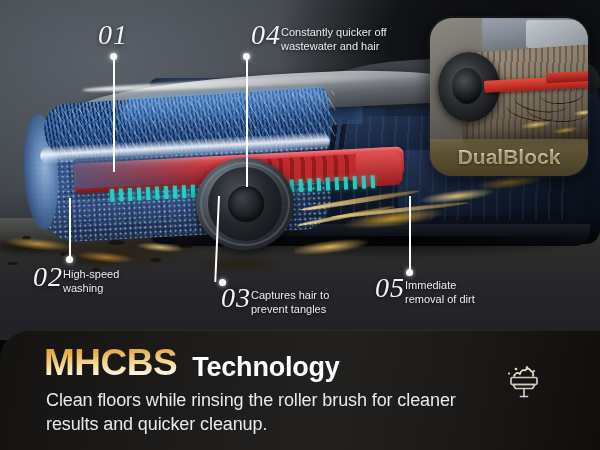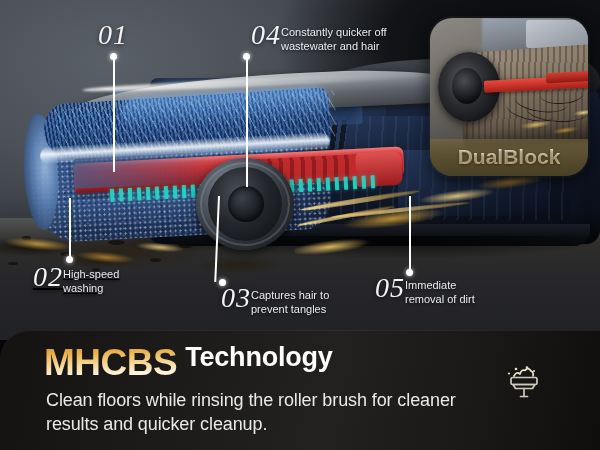--- a/index.html
+++ b/index.html
@@ -348,21 +348,21 @@
   .inset-t2 { font-size:16px; font-weight:700; color:#ffffff; line-height:1.08;
     text-shadow:0 1px 3px rgba(0,0,0,.55); }
 
   
   .banner {
     position:absolute; left:0; top:330px; width:600px; height:120px;
     background:linear-gradient(100deg,#141312 0%, #1d1b19 28%, #232120 55%, #1a1917 78%, #0f0e0d 100%);
     border-radius:30px 0 0 0;
     box-shadow:inset 0 1px 0 rgba(255,255,255,.06);
   }
-  .banner-title { position:absolute; left:44px; top:14px; display:flex; align-items:flex-start; gap:8px; }
+  .banner-title { position:absolute; left:44px; top:14px; display:flex; align-items:flex-end; gap:15px; }
   .t-mhcbs {
     font-size:37px; font-weight:700; letter-spacing:-.5px; line-height:1;
     background:linear-gradient(178deg,#c98c28 0%, #e7ad45 22%, #f6d692 52%, #fdf2da 78%, #ffffff 100%);
     -webkit-background-clip:text; background-clip:text; color:transparent;
   }
   .t-tech { font-size:27px; font-weight:700; color:#ffffff; line-height:1; letter-spacing:-.2px; }
   .banner-sub {
     position:absolute; left:46px; top:58px; width:420px;
     font-size:18px; color:#e8e9ea; line-height:1.34; letter-spacing:-.1px;
   }
@@ -445,21 +445,21 @@
 
   <div class="callout" style="left:98px; top:22px;">
     <span class="c-num">01</span>
   </div>
 
   <div class="callout" style="left:251px; top:22px;">
     <span class="c-num">04</span>
     <span class="c-txt" style="max-width:128px;">Constantly quicker off wastewater and hair</span>
   </div>
 
-  <div class="callout" style="left:33px; top:264px;text-decoration:underline;">
+  <div class="callout" style="left:33px; top:264px;">
     <span class="c-num">02</span>
     <span class="c-txt" style="max-width:76px;">High-speed washing</span>
   </div>
 
   <div class="callout" style="left:177px; top:285px;margin-left:44px;">
     <span class="c-num">03</span>
     <span class="c-txt" style="max-width:86px;">Captures hair to prevent tangles</span>
   </div>
 
   <div class="callout" style="left:375px; top:275px;">

